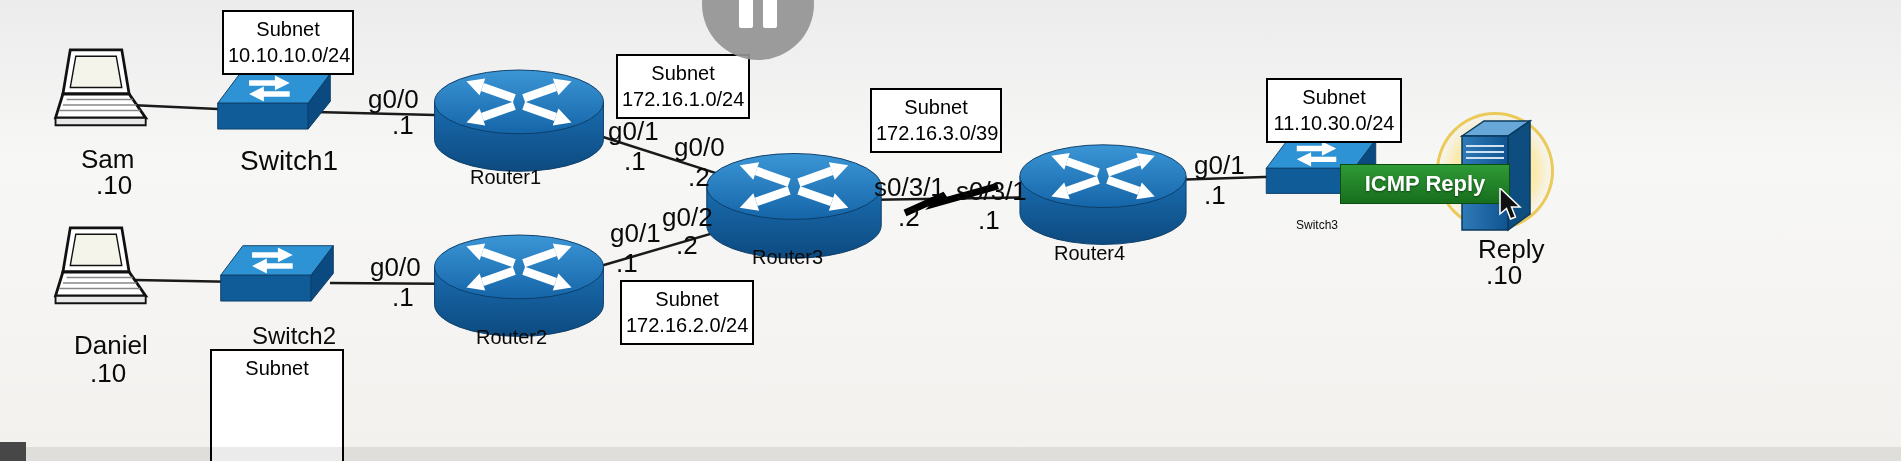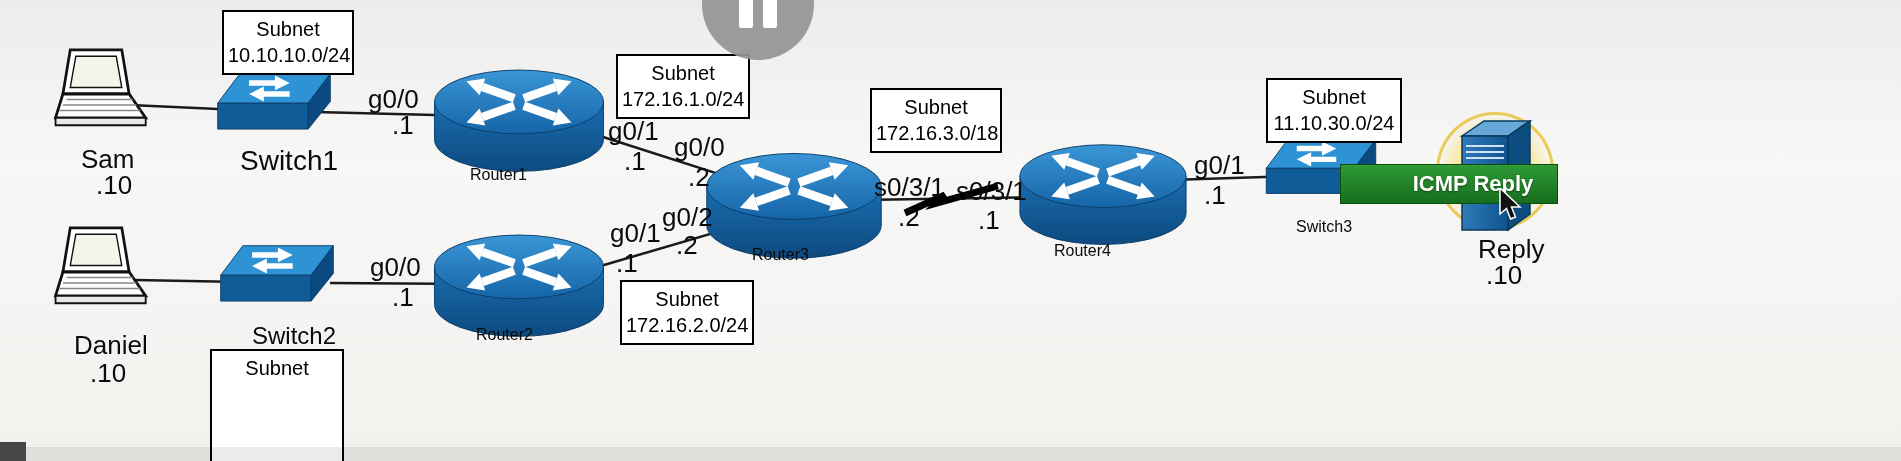--- a/index.html
+++ b/index.html
@@ -5,32 +5,31 @@
   html,body{margin:0;padding:0;background:#ddd;}
   .canvas{
     position:relative; width:1901px; height:461px; overflow:hidden;
     background:linear-gradient(180deg,#ececec 0%,#f7f7f6 35%,#f3f1ee 100%);
     font-family:"Liberation Sans",sans-serif; color:#000;
   }
   .abs{position:absolute;}
   .links{left:0;top:0;width:1901px;height:461px;z-index:1;}
   .icon{z-index:2;}
   .lbl{position:absolute;font-size:26px;color:#0a0a0a;white-space:nowrap;z-index:5;}
-  .devname{font-size:16px;}
+  .devname{font-size:20px;}
   .subnet-box{
     position:absolute; background:#fff; border:2px solid #000; z-index:4;
     text-align:center; font-size:20px; line-height:1.3; padding:4px 4px 5px 4px;
     box-sizing:border-box;
   }
   .icmp-banner{
     background:linear-gradient(180deg,#2f9a36 0%,#176e1d 100%);
     border:1px solid #0c4d10; color:#fff; font-weight:bold; font-size:22px;
     display:flex; align-items:center; justify-content:center; z-index:7;
     text-shadow:0 1px 2px rgba(0,0,0,.45);
-    padding-left:48px;
   }
   .glow{
     border-radius:50%; z-index:2;
     background:radial-gradient(circle, rgba(255,216,70,.95) 0%, rgba(255,216,70,.40) 52%, rgba(255,216,70,0) 72%);
     border:3px solid rgba(233,194,60,.85); box-sizing:border-box;
   }
   .pause-circle{background:rgba(148,148,148,.92); border-radius:50%; z-index:8;}
   .pause-bar{position:absolute; width:14px; height:46px; background:#fff; border-radius:2px;}
   .bottom-strip{left:0;bottom:0;width:1901px;height:14px;background:rgba(0,0,0,0.08);z-index:6;}
   .bottom-corner{left:0;bottom:0;width:26px;height:19px;background:#474747;z-index:7;}
@@ -165,40 +164,40 @@
   <div class="subnet-box" style="left:616px;top:54px;width:134px">
     <div>Subnet</div>
     <div>172.16.1.0/24</div>
   </div>
   <div class="subnet-box" style="left:620px;top:280px;width:134px">
     <div>Subnet</div>
     <div>172.16.2.0/24</div>
   </div>
   <div class="subnet-box" style="left:870px;top:88px;width:132px">
     <div>Subnet</div>
-    <div>172.16.3.0/18</div>
+    <div>172.16.3.0/39</div>
   </div>
   <div class="subnet-box" style="left:1266px;top:78px;width:136px">
     <div>Subnet</div>
     <div>11.10.30.0/24</div>
   </div>
   <div class="subnet-box" style="left:210px;top:349px;width:134px;height:115px">
     <div>Subnet</div>
   </div>
 
   <div class="lbl" style="left:81px;top:144px">Sam</div>
   <div class="lbl" style="left:96px;top:170px">.10</div>
   <div class="lbl" style="left:74px;top:330px">Daniel</div>
   <div class="lbl" style="left:90px;top:358px">.10</div>
   <div class="lbl" style="left:1478px;top:234px">Reply</div>
   <div class="lbl" style="left:1486px;top:260px">.10</div>
 
   <div class="lbl" style="left:240px;top:145px;font-size:28px">Switch1</div>
   <div class="lbl" style="left:252px;top:322px;font-size:24px">Switch2</div>
-  <div class="lbl" style="left:1296px;top:218px;font-size:16px">Switch3</div>
+  <div class="lbl" style="left:1296px;top:218px;font-size:12px">Switch3</div>
 
   <div class="lbl devname" style="left:470px;top:166px">Router1</div>
   <div class="lbl devname" style="left:476px;top:326px">Router2</div>
   <div class="lbl devname" style="left:752px;top:246px">Router3</div>
   <div class="lbl devname" style="left:1054px;top:242px">Router4</div>
 
   <div class="lbl" style="left:368px;top:84px">g0/0</div>
   <div class="lbl" style="left:392px;top:110px">.1</div>
 
   <div class="lbl" style="left:608px;top:116px">g0/1</div>

